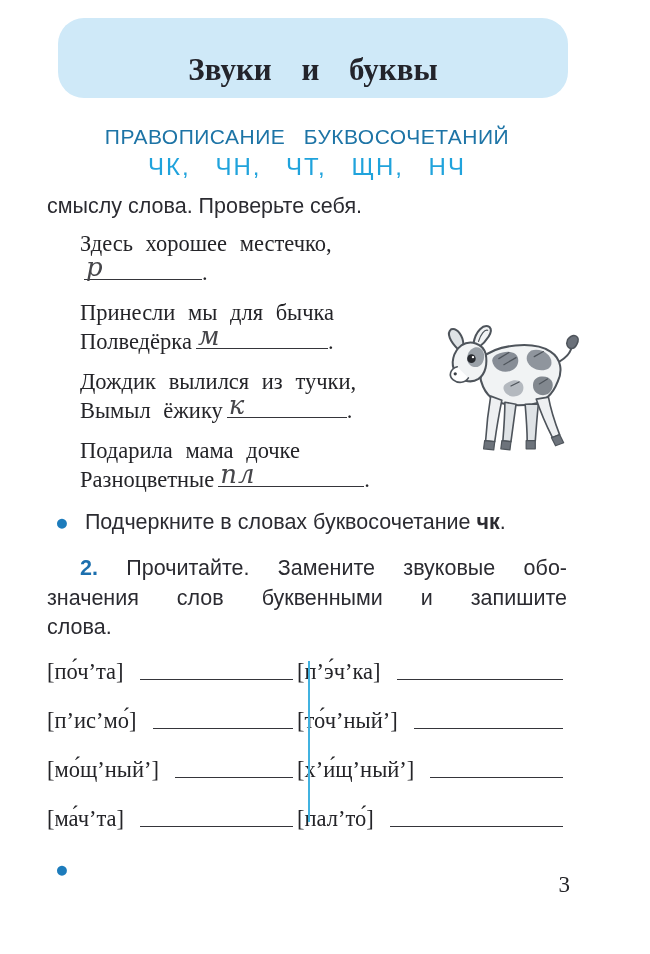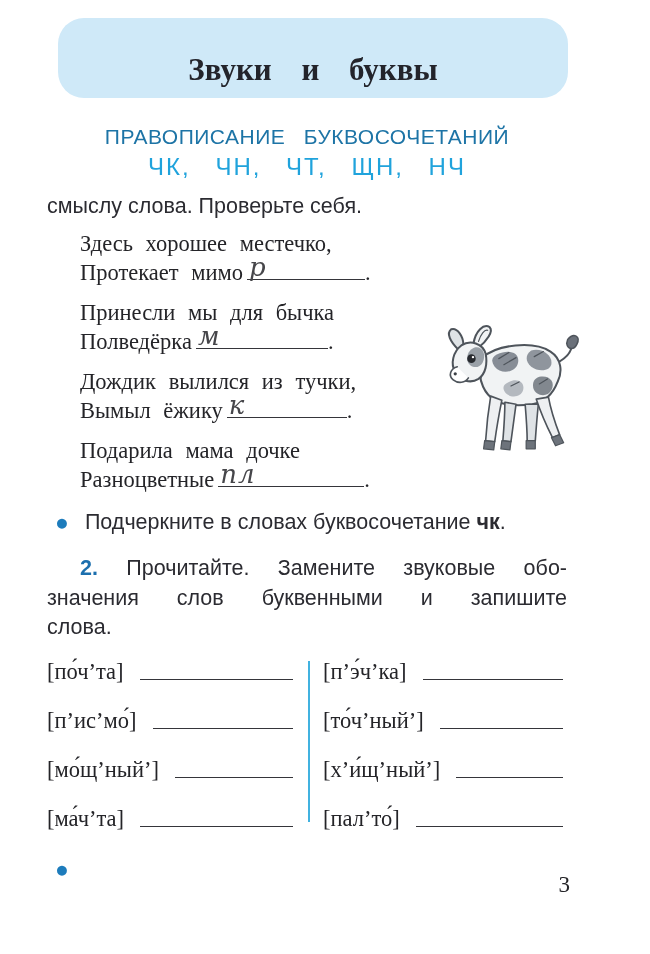--- a/index.html
+++ b/index.html
@@ -53,21 +53,21 @@
     font-size:26px; color:#46464a; word-spacing:0; letter-spacing:1px;
   }
   .period { word-spacing:0; }
   
   .bullet { display:flex; margin-top:14px; font-size:21.5px; line-height:1.35; }
   .dot { color:#1d7cbc; font-size:23px; margin:0 16px 0 8px; line-height:1.3; }
   .bold { font-weight:bold; }
   
   .table { position:relative; margin-top:16px; }
   .divider { position:absolute; left:261px; top:2px; bottom:10px; width:2px; background:#41b2e0; }
-  .trow { display:grid; grid-template-columns:250px 1fr; column-gap:26px; margin-bottom:23px; }
+  .trow { display:grid; grid-template-columns:250px 1fr; margin-bottom:23px; }
   .tcell { display:flex; align-items:flex-end; }
   .tlabel {
     font-family:"Liberation Serif", serif; font-size:22.5px; color:#242428;
     white-space:nowrap;
   }
   .tblank { flex:1; border-bottom:1.6px solid #35353a; margin:0 4px 5px 16px; }
   
   .pagenum {
     position:absolute; right:80px; top:872px;
     font-family:"Liberation Serif", serif; font-size:23px; color:#242428;
@@ -92,21 +92,21 @@
     </div>
 
     <div class="instr instr1">
       <span class="iline">смыслу слова. Проверьте себя.</span>
     </div>
 
     <div class="stanzas">
 
       <div class="stanza">
         <span class="iline">Здесь хорошее местечко,</span>
-        <span class="iline"><span>Протекает мимо</span><span class="blank bw1"><i class="hint">р</i></span><span class="period">.</span></span>
+        <span class="iline"><span class="blank bw1"><i class="hint">р</i></span><span class="period">.</span></span>
       </div>
 
       <div class="stanza">
         <span class="iline">Принесли мы для бычка</span>
         <span class="iline"><span>Полведёрка</span><span class="blank bw2"><i class="hint">м</i></span><span class="period">.</span></span>
       </div>
 
       <div class="stanza">
         <span class="iline">Дождик вылился из тучки,</span>
         <span class="iline"><span>Вымыл ёжику</span><span class="blank bw3"><i class="hint">к</i></span><span class="period">.</span></span>

